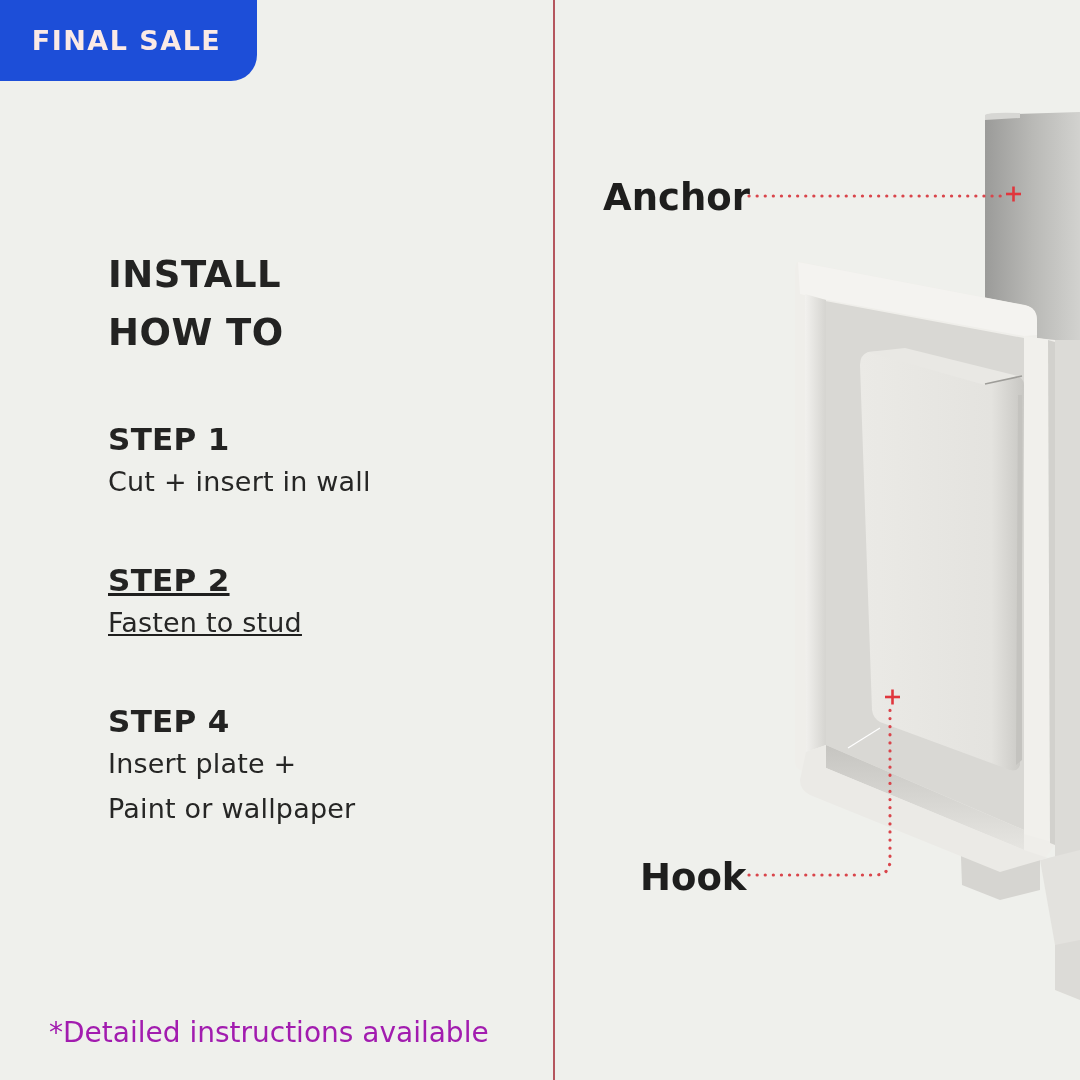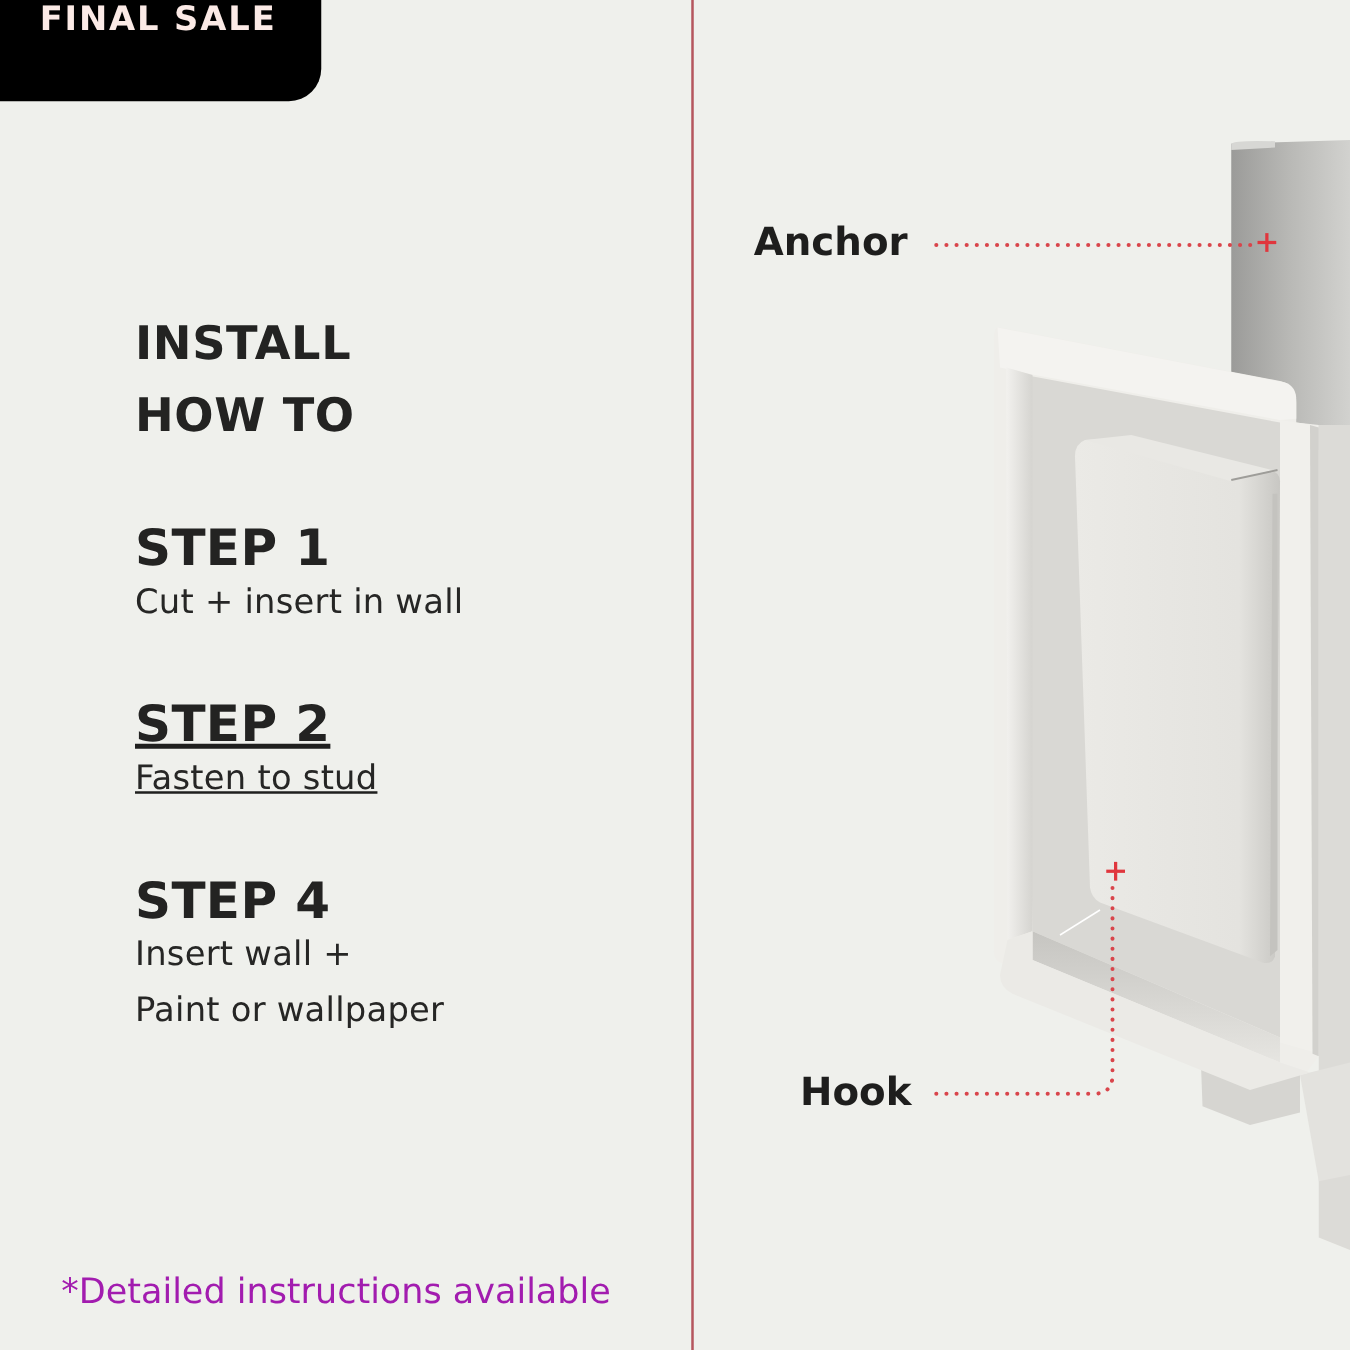--- a/index.html
+++ b/index.html
@@ -6,23 +6,23 @@
   html, body { width: 1080px; height: 1080px; overflow: hidden; }
   body {
     background: #eff0ec;
     font-family: "DejaVu Sans", "Liberation Sans", sans-serif;
     color: #1f1f1e;
     position: relative;
   }
   .badge {
     position: absolute; left: 0; top: 0;
     width: 257px; height: 81px;
-    background: #000000;
+    background: #1d4ed8;
     border-bottom-right-radius: 26px;
-    display: flex; justify-content: center;
+    display: flex; align-items: center; justify-content: center;
   }
   .badge span {
     color: #fbeae6;
     font-family: "DejaVu Sans", sans-serif;
     font-weight: bold;
     font-size: 27px;
     letter-spacing: 1.5px;
     margin-right: 4px;
   }
   .divider {
@@ -31,37 +31,37 @@
     background: #b5565e;
   }
   .left { position: absolute; left: 108px; top: 0; width: 430px; }
   .title {
     position: absolute; top: 246px; left: 0;
     font-weight: bold; font-size: 37px; line-height: 58px;
     letter-spacing: 0.5px; color: #232322;
   }
   .step { position: absolute; left: 0; }
   .step h3 {
-    font-weight: bold; font-size: 40px; line-height: 40px;
+    font-weight: bold; font-size: 31px; line-height: 40px;
     color: #232322; letter-spacing: 0.3px;
   }
   .step p {
     font-size: 27px; line-height: 46px; color: #262625;
     font-family: "DejaVu Sans", sans-serif; font-weight: normal;
     letter-spacing: 0.2px;
   }
   .step1 { top: 419px; }
   .step2 { top: 560px; text-decoration: underline; }
   .step3 { top: 701px; }
   .footnote {
     position: absolute; left: 49px; top: 1016px;
     font-size: 28px; color: #a21caf;
   }
   .label {
-    position: absolute; font-weight: bold; font-size: 31px; color: #1e1e1d;
+    position: absolute; font-weight: bold; font-size: 37px; color: #1e1e1d;
   }
   .anchor-label { left: 603px; top: 176px; }
   .hook-label { left: 640px; top: 856px; }
   .illustration { position: absolute; left: 760px; top: 100px; width: 320px; height: 900px; }
   .callouts { position: absolute; left: 0; top: 0; width: 1080px; height: 1080px; pointer-events: none; }
 </style>
 </head>
 <body>
 
 <div class="badge">
@@ -78,21 +78,21 @@
   <div class="step step1">
     <h3>STEP 1</h3>
     <p>Cut + insert in wall</p>
   </div>
   <div class="step step2">
     <h3>STEP 2</h3>
     <p>Fasten to stud</p>
   </div>
   <div class="step step3">
     <h3>STEP 4</h3>
-    <p>Insert wall +</p>
+    <p>Insert plate +</p>
     <p style="margin-top:-1px">Paint or wallpaper</p>
   </div>
 </div>
 
 <div class="footnote">*Detailed instructions available</div>
 
 <svg class="illustration" viewBox="760 100 320 900" width="320" height="900">
   <defs>
     <linearGradient id="stud" x1="0" x2="1" y1="0" y2="0">
       <stop offset="0" stop-color="#9b9b99"></stop>

